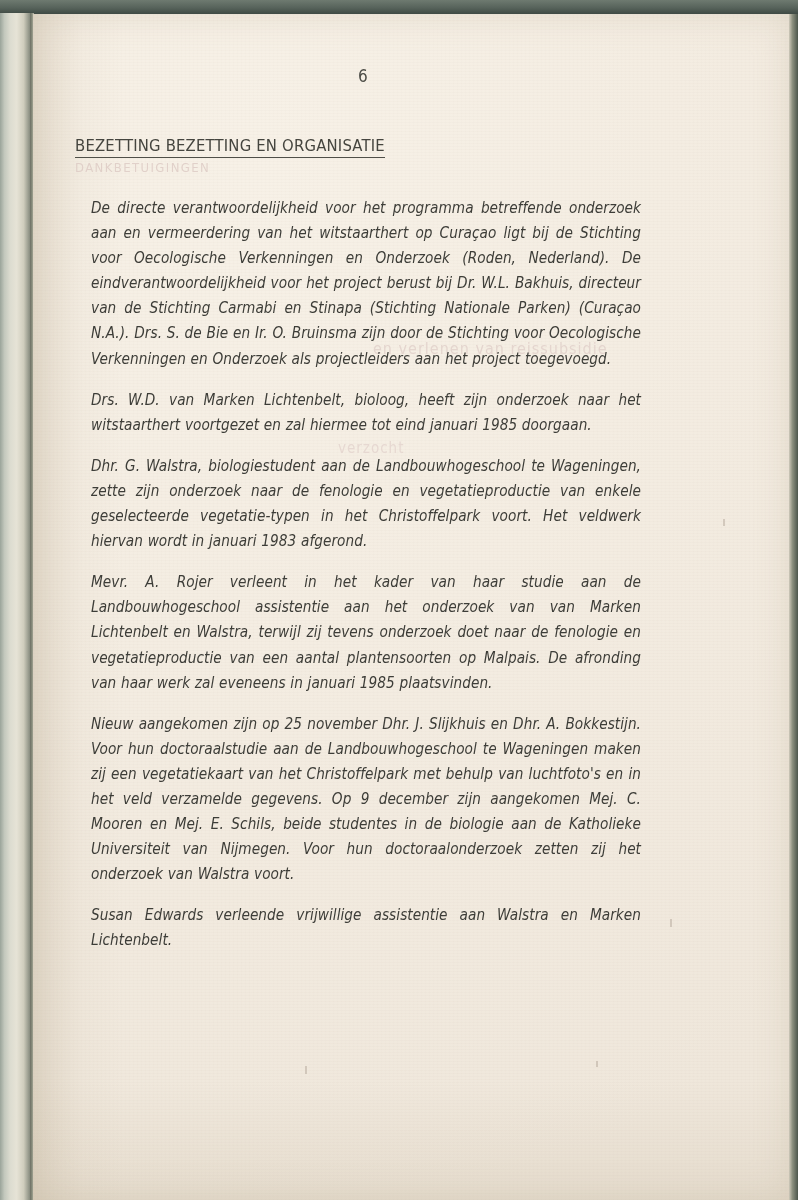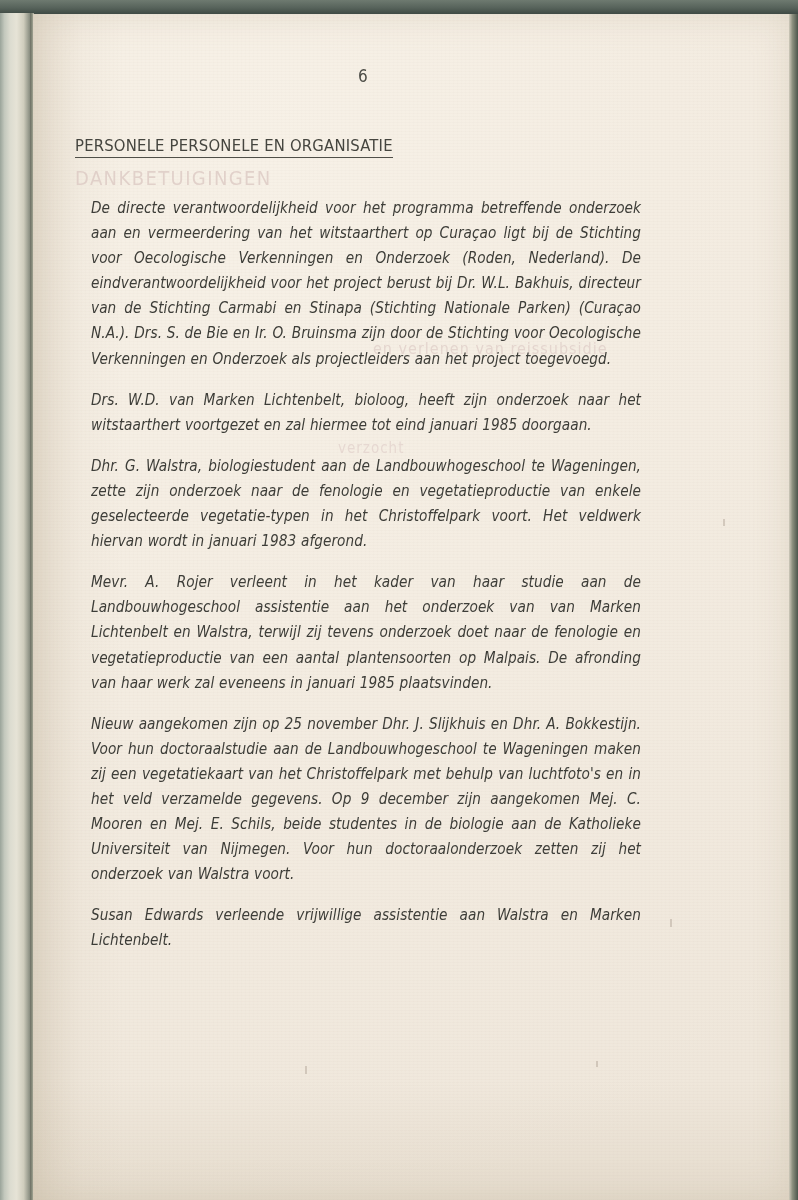--- a/index.html
+++ b/index.html
@@ -157,22 +157,22 @@
     color: #d9c6c1;
     opacity: .78;
     font-size: 16px;
     letter-spacing: 1px;
     white-space: nowrap;
     pointer-events: none;
     filter: blur(0.45px);
   }
   .ghost-title {
     left: 42px;
-    top: 152px;
-    font-size: 20px;
+    top: 146px;
+    font-size: 13px;
     letter-spacing: 1.4px;
     color: #dcc9c3;
   }
   .ghost-line1 {
     left: 340px;
     top: 325px;
     color: #e0cfc9;
   }
   .ghost-line2 {
     left: 296px;
@@ -207,21 +207,21 @@
     <div class="vignette-bottom"></div>
 
     <div class="ghost ghost-title">DANKBETUIGINGEN</div>
     <div class="ghost ghost-line1">en verlenen van reissubsidie</div>
     <div class="ghost ghost-line2">verzocht</div>
 
     <div class="content">
 
       <div class="folio">6</div>
 
-      <div class="heading">PERSONELE PERSONELE EN ORGANISATIE</div>
+      <div class="heading">BEZETTING BEZETTING EN ORGANISATIE</div>
 
       <div class="body-block">
         <p>De directe verantwoordelijkheid voor het programma betreffende onderzoek aan en vermeerdering van het witstaarthert op Curaçao ligt bij de Stichting voor Oecologische Verkenningen en Onderzoek (Roden, Nederland). De eindverantwoordelijkheid voor het project berust bij Dr. W.L. Bakhuis, directeur van de Stichting Carmabi en Stinapa (Stichting Nationale Parken) (Curaçao N.A.). Drs. S. de Bie en Ir. O. Bruinsma zijn door de Stichting voor Oecologische Verkenningen en Onderzoek als projectleiders aan het project toegevoegd.</p>
         <p>Drs. W.D. van Marken Lichtenbelt, bioloog, heeft zijn onderzoek naar het witstaarthert voortgezet en zal hiermee tot eind januari 1985 doorgaan.</p>
         <p>Dhr. G. Walstra, biologiestudent aan de Landbouwhogeschool te Wageningen, zette zijn onderzoek naar de fenologie en vegetatieproductie van enkele geselecteerde vegetatie-typen in het Christoffelpark voort.  Het veldwerk hiervan wordt in januari 1983 afgerond.</p>
         <p>Mevr. A. Rojer verleent in het kader van haar studie aan de Landbouwhogeschool assistentie aan het onderzoek van van Marken Lichtenbelt en Walstra, terwijl zij tevens onderzoek doet naar de fenologie en vegetatieproductie van een aantal plantensoorten op Malpais.  De afronding van haar werk zal eveneens in januari 1985 plaatsvinden.</p>
         <p>Nieuw aangekomen zijn op 25 november Dhr. J. Slijkhuis en Dhr. A. Bokkestijn.  Voor hun doctoraalstudie aan de Landbouwhogeschool te Wageningen maken zij een vegetatiekaart van het Christoffelpark met behulp van luchtfoto's en in het veld verzamelde gegevens.  Op 9 december zijn aangekomen Mej.  C. Mooren en Mej. E. Schils, beide studentes in de biologie aan de Katholieke Universiteit van Nijmegen. Voor hun doctoraalonderzoek zetten zij het onderzoek van Walstra voort.</p>
         <p>Susan Edwards verleende vrijwillige assistentie aan Walstra en Marken Lichtenbelt.</p>
       </div>
 

